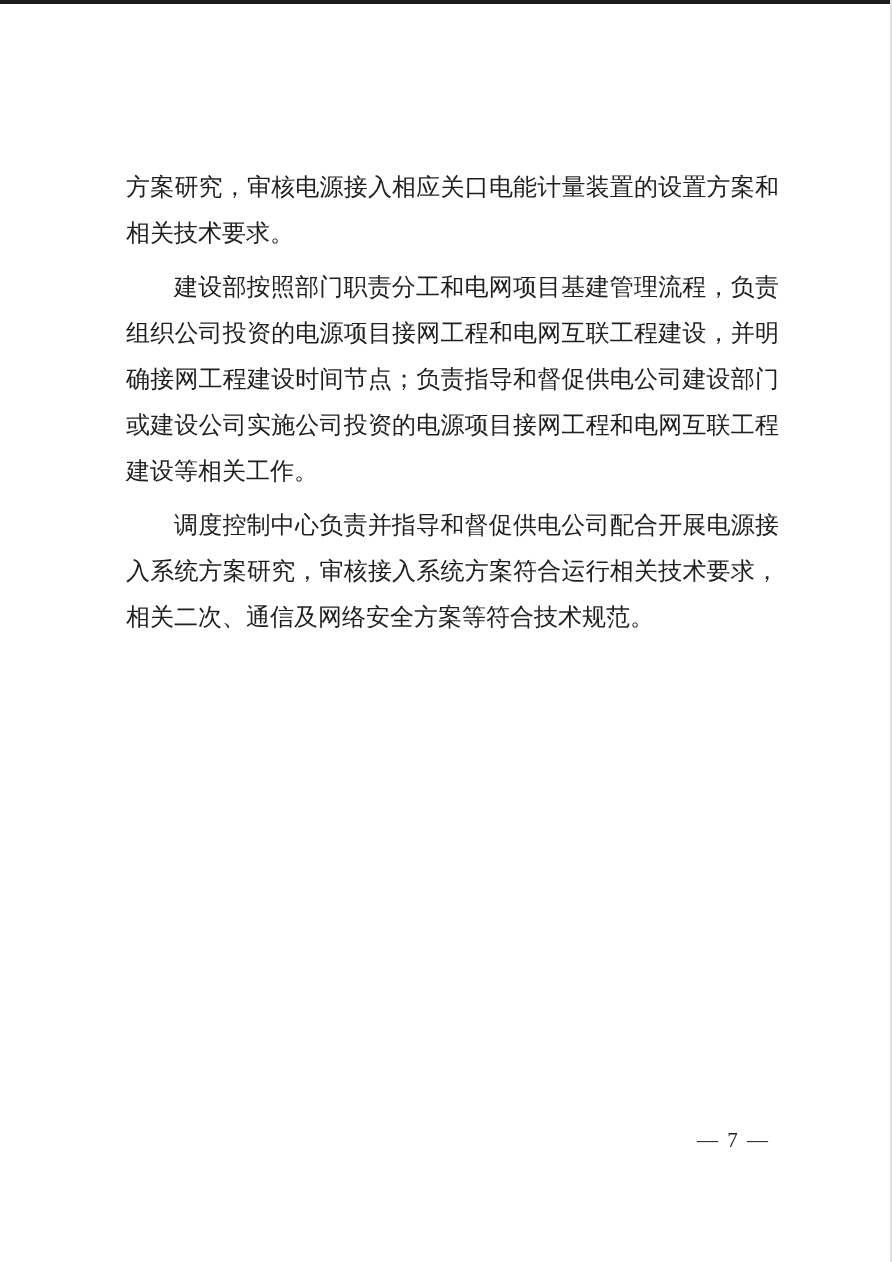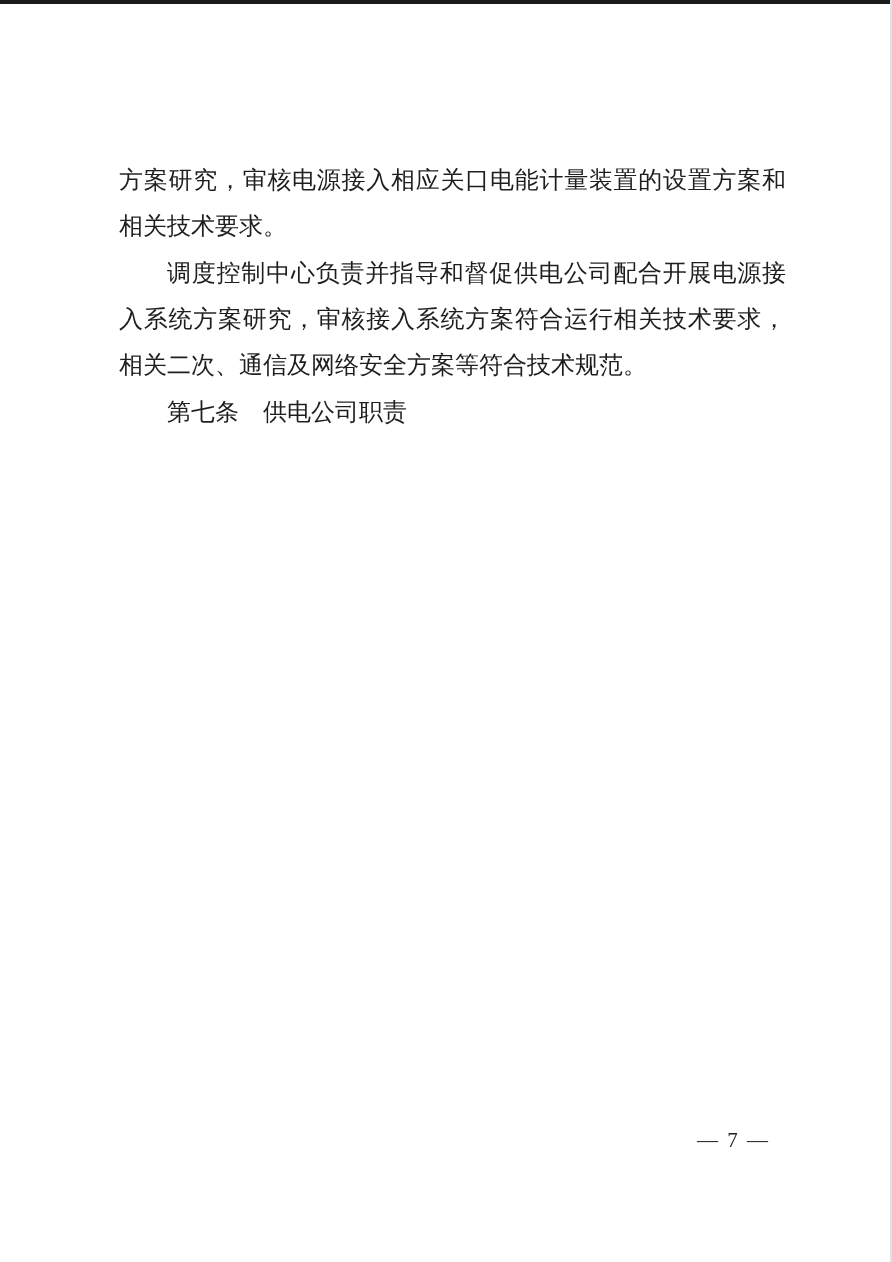--- a/index.html
+++ b/index.html
@@ -35,21 +35,21 @@
     top: 156px;
     left: 118px;
     width: 669px;
     color: #1e1e1e;
     font-size: 24px;
     line-height: 46px;
     text-align: justify;
     text-justify: inter-character;
   }
   .content p {
-    margin: 1px;
+    margin: 8px;
     padding: 0;
   }
   .content p.indent {
     text-indent: 2em;
   }
   .footer {
     position: absolute;
     top: 1128px;
     left: 0;
     width: 892px;
@@ -62,17 +62,17 @@
   }
 </style>
 </head>
 <body>
 
 <div class="top-edge"></div>
 <div class="right-edge"></div>
 
 <div class="content">
   <p>方案研究，审核电源接入相应关口电能计量装置的设置方案和相关技术要求。</p>
+  <p class="indent">建设部按照部门职责分工和电网项目基建管理流程，负责组织公司投资的电源项目接网工程和电网互联工程建设，并明确接网工程建设时间节点；负责指导和督促供电公司建设部门或建设公司实施公司投资的电源项目接网工程和电网互联工程建设等相关工作。</p>
   <p class="indent">调度控制中心负责并指导和督促供电公司配合开展电源接入系统方案研究，审核接入系统方案符合运行相关技术要求，相关二次、通信及网络安全方案等符合技术规范。</p>
-  <p class="indent">第七条　供电公司职责</p>
 </div>
 
 <div class="footer">— 7 —</div>
 
 </body></html>

